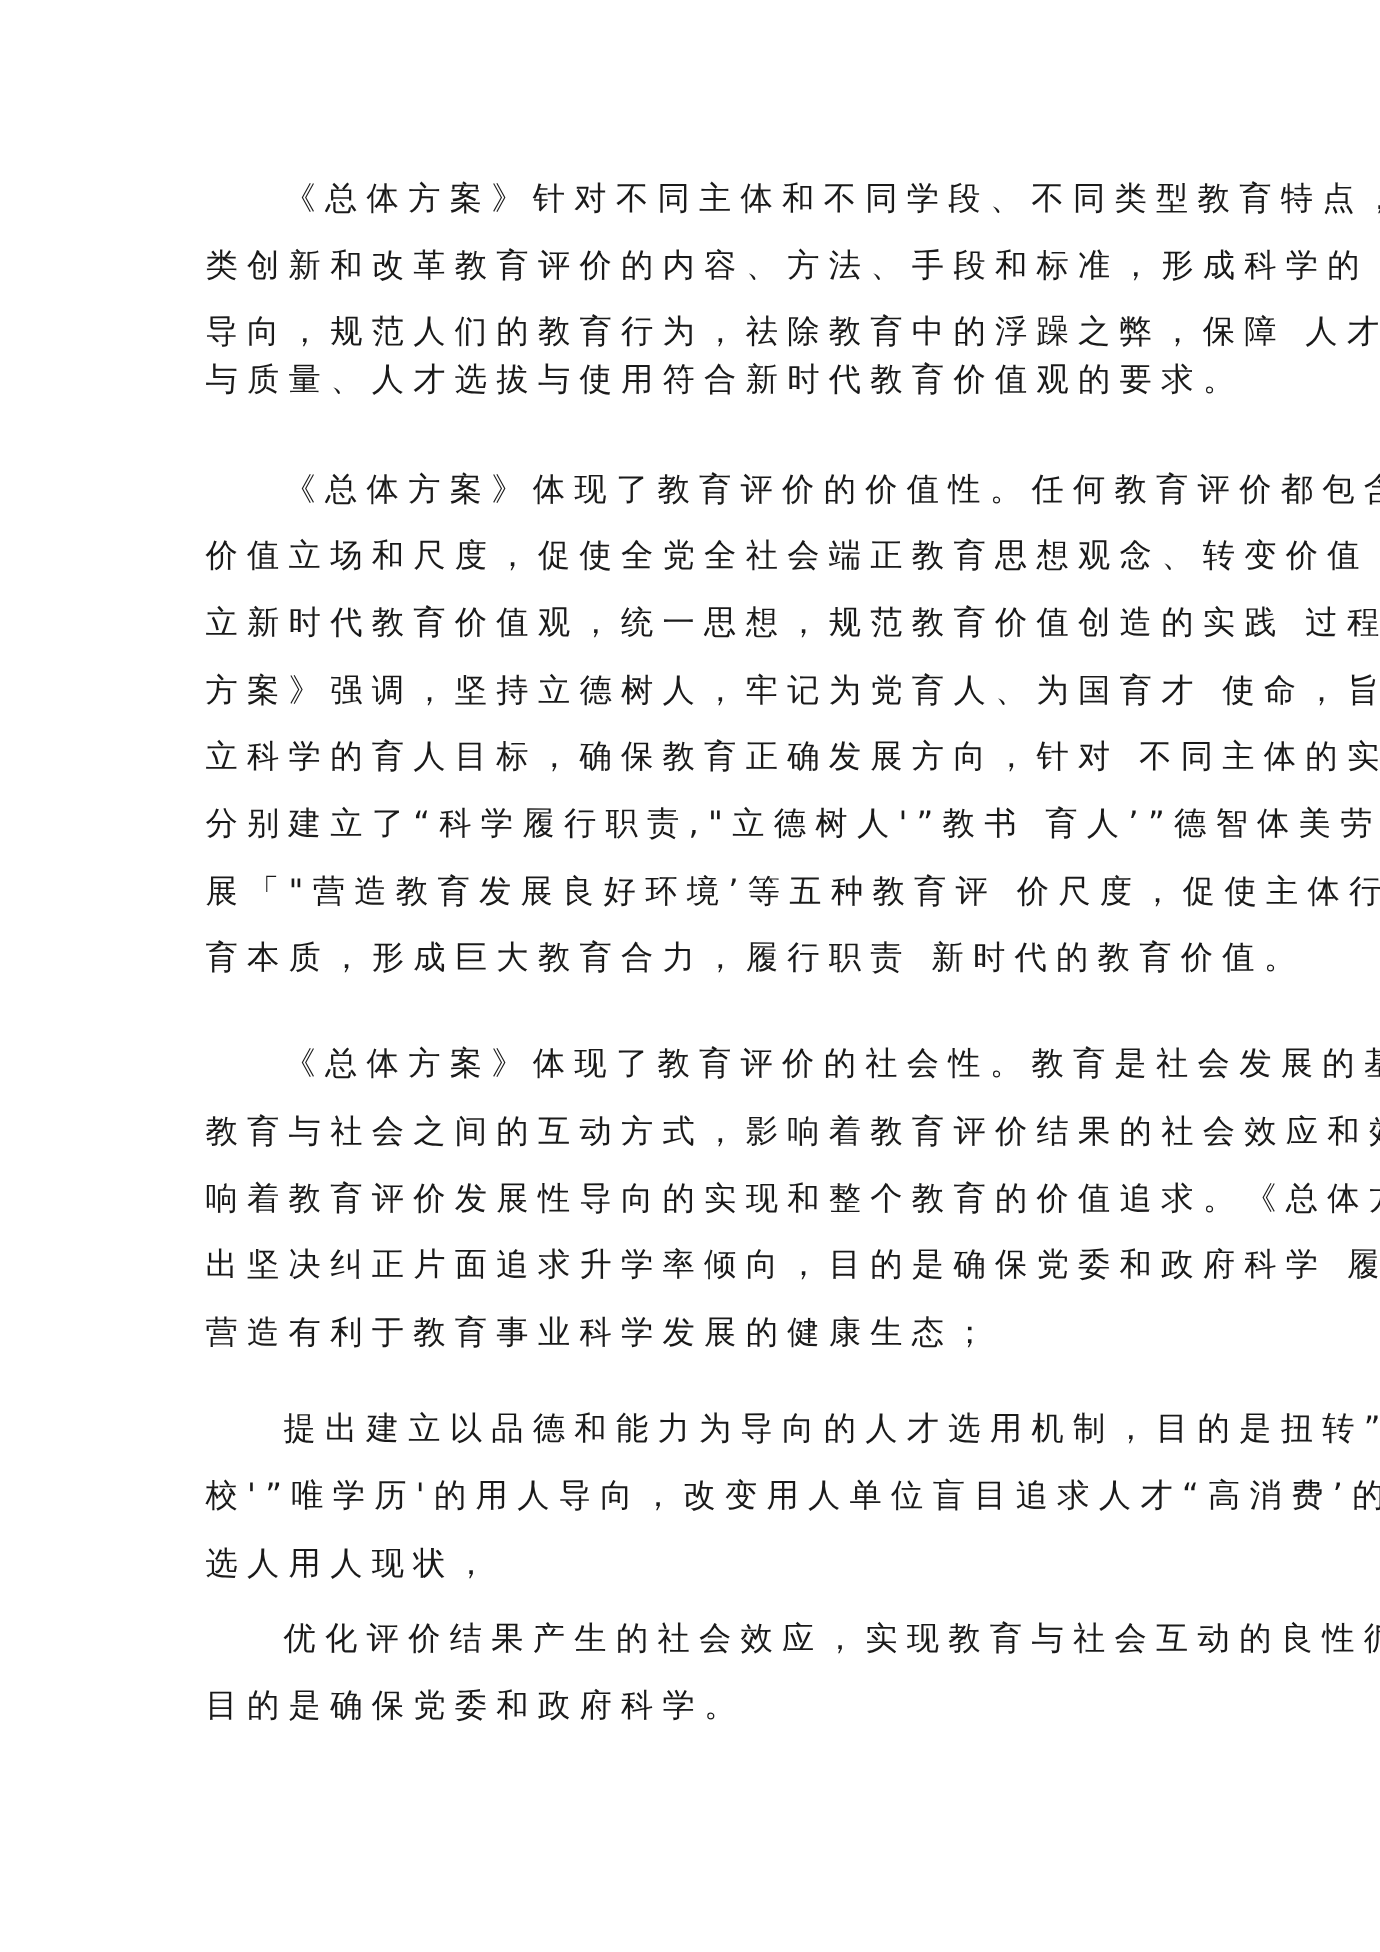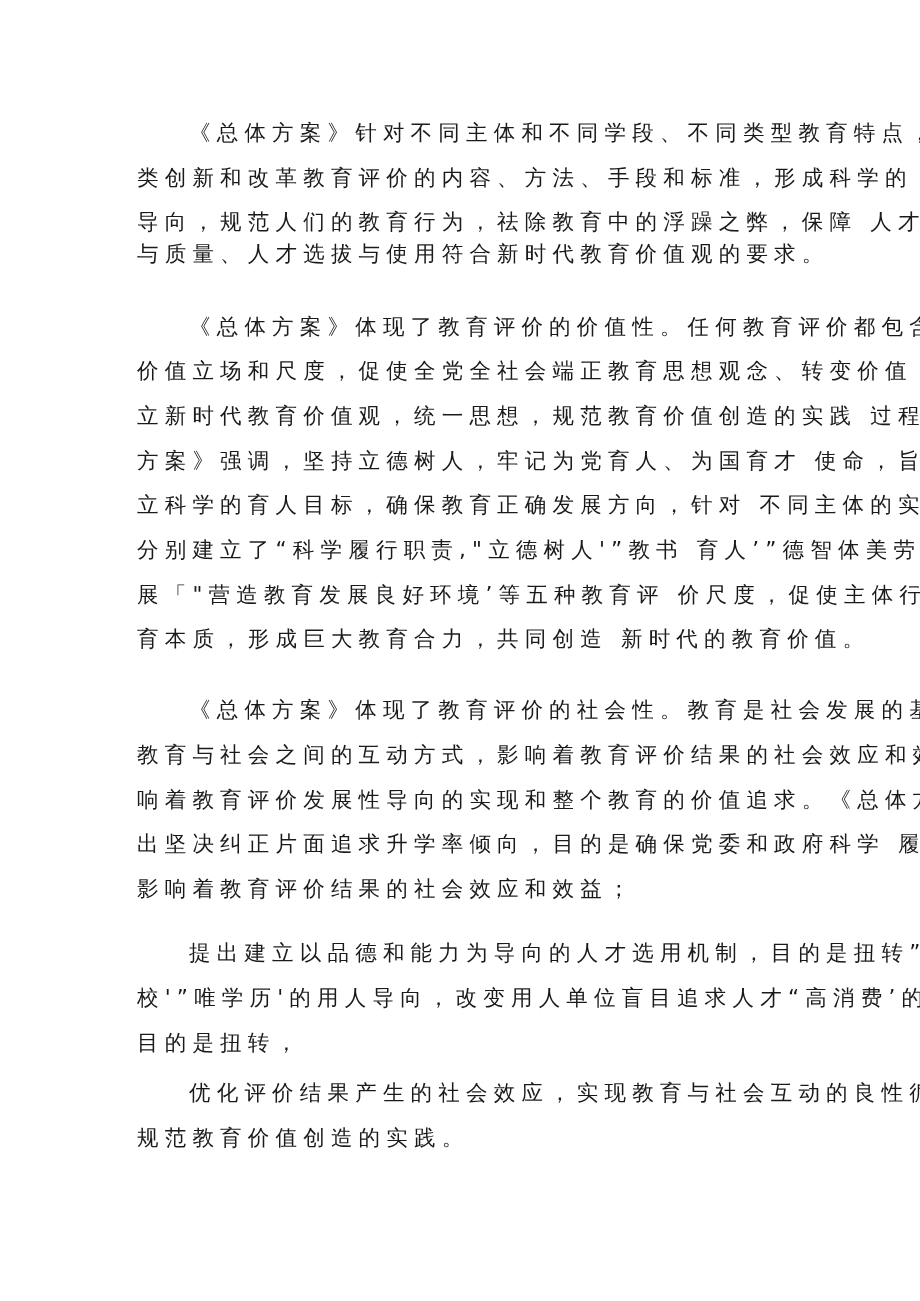--- a/index.html
+++ b/index.html
@@ -47,34 +47,34 @@
   </div>
 
   <div>
     <div class="line indent" style="top:313px">《总体方案》体现了教育评价的价值性。任何教育评价都包含着 某种</div>
     <div class="line" style="top:357px">价值立场和尺度，促使全党全社会端正教育思想观念、转变价值 观念，确</div>
     <div class="line" style="top:402px">立新时代教育价值观，统一思想，规范教育价值创造的实践 过程。《总体</div>
     <div class="line" style="top:447px">方案》强调，坚持立德树人，牢记为党育人、为国育才 使命，旨在引导确</div>
     <div class="line" style="top:491px">立科学的育人目标，确保教育正确发展方向，针对 不同主体的实践特点，</div>
     <div class="line" style="top:536px">分别建立了“科学履行职责,"立德树人'”教书 育人’”德智体美劳全面发</div>
     <div class="line" style="top:581px">展「"营造教育发展良好环境’等五种教育评 价尺度，促使主体行为回归教</div>
-    <div class="line" style="top:625px">育本质，形成巨大教育合力，共同创造 新时代的教育价值。</div>
+    <div class="line" style="top:625px">育本质，形成巨大教育合力，履行职责 新时代的教育价值。</div>
   </div>
 
   <div>
     <div class="line indent" style="top:696px">《总体方案》体现了教育评价的社会性。教育是社会发展的基石。</div>
     <div class="line" style="top:741px">教育与社会之间的互动方式，影响着教育评价结果的社会效应和效益，影</div>
     <div class="line" style="top:786px">响着教育评价发展性导向的实现和整个教育的价值追求。《总体方 案》提</div>
     <div class="line" style="top:830px">出坚决纠正片面追求升学率倾向，目的是确保党委和政府科学 履行职责，</div>
-    <div class="line" style="top:875px">影响着教育评价结果的社会效应和效益；</div>
+    <div class="line" style="top:875px">营造有利于教育事业科学发展的健康生态；</div>
   </div>
 
   <div>
     <div class="line indent" style="top:939px">提出建立以品德和能力为导向的人才选用机制，目的是扭转”唯 名</div>
     <div class="line" style="top:984px">校'”唯学历'的用人导向，改变用人单位盲目追求人才“高消费’的</div>
-    <div class="line" style="top:1029px">目的是扭转，</div>
+    <div class="line" style="top:1029px">选人用人现状，</div>
   </div>
 
   <div>
     <div class="line indent" style="top:1079px">优化评价结果产生的社会效应，实现教育与社会互动的良性循环， 共</div>
-    <div class="line" style="top:1124px">规范教育价值创造的实践。</div>
+    <div class="line" style="top:1124px">目的是确保党委和政府科学。</div>
   </div>
 </div>
 
 </body></html>

